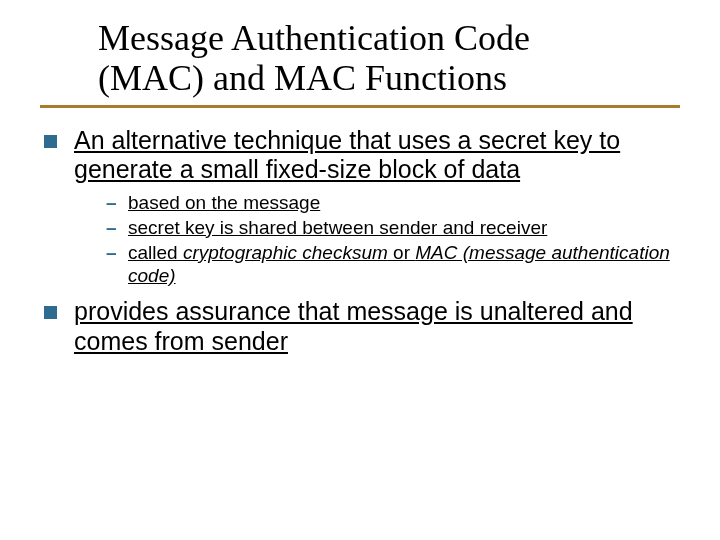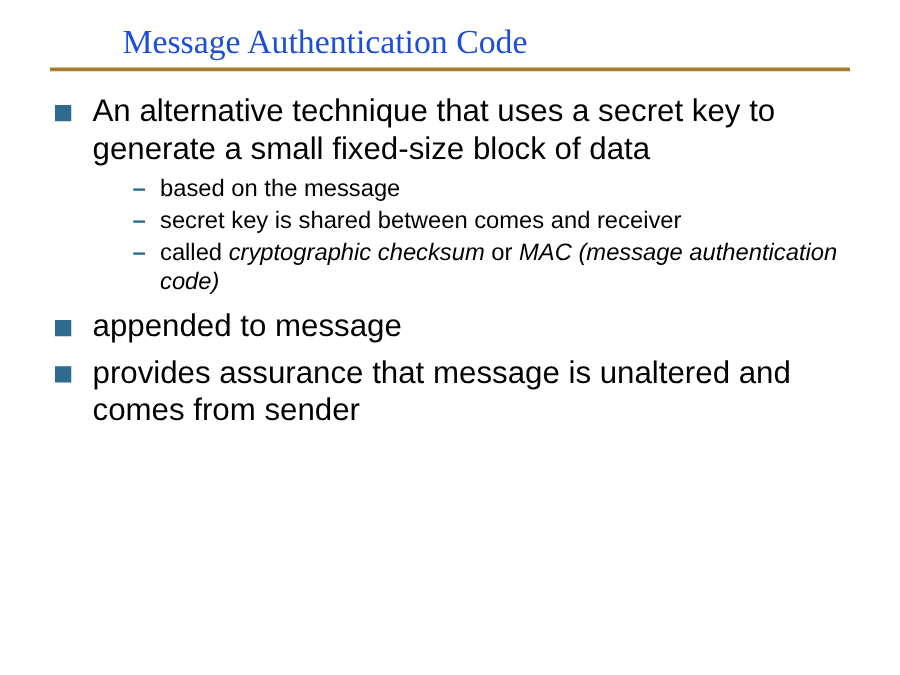--- a/index.html
+++ b/index.html
@@ -14,23 +14,23 @@
   }
   .slide {
     box-sizing: border-box;
     width: 720px;
     height: 540px;
     padding: 18px 40px 20px 40px;
     position: relative;
   }
   .title {
     font-family: "Times New Roman", Times, serif;
-    font-size: 27px;
+    font-size: 36px;
     line-height: 1.12;
-    color: #1d4ed8;
+    color: #000000;
     margin: 0 0 6px 58px;
     font-weight: normal;
   }
   .underline {
     height: 3px;
     background: #a97b2c;
     margin: 6px 0 18px 0;
     width: 640px;
   }
   .body {
@@ -39,20 +39,21 @@
   }
   ul.top {
     list-style: none;
     margin: 0;
     padding: 0;
   }
   ul.top > li {
     position: relative;
     padding-left: 34px;
     margin-bottom: 8px;
+    text-decoration: underline;
   }
   ul.top > li::before {
     content: "";
     position: absolute;
     left: 4px;
     top: 9px;
     width: 13px;
     height: 13px;
     background: #2f6b8f;
   }
@@ -78,45 +79,43 @@
   }
   .it { font-style: italic; margin-top: 32px; }
 </style>
 </head>
 <body>
 
 <div class="slide">
 
   <h1 class="title">
     <span>Message Authentication Code</span><br>
+    <span>(MAC) and MAC Functions</span>
   </h1>
 
   <div class="underline"></div>
 
   <div class="body">
     <ul class="top">
 
       <li>
         <span>An alternative technique that uses a secret key to generate a small fixed-size block of data</span>
         <ul class="sub">
           <li>
             <span>based on the message</span>
           </li>
           <li>
-            <span>secret key is shared between comes and receiver</span>
+            <span>secret key is shared between sender and receiver</span>
           </li>
           <li>
             <span>called </span><span class="it">cryptographic checksum</span><span> or </span><span class="it">MAC (message authentication code)</span>
           </li>
         </ul>
       </li>
 
-      <li>
-        <span>appended to message</span>
-      </li>
 
 
       <li>
         <span>provides assurance that message is unaltered and comes from sender</span>
       </li>
 
     </ul>
   </div>
 
 </div>

